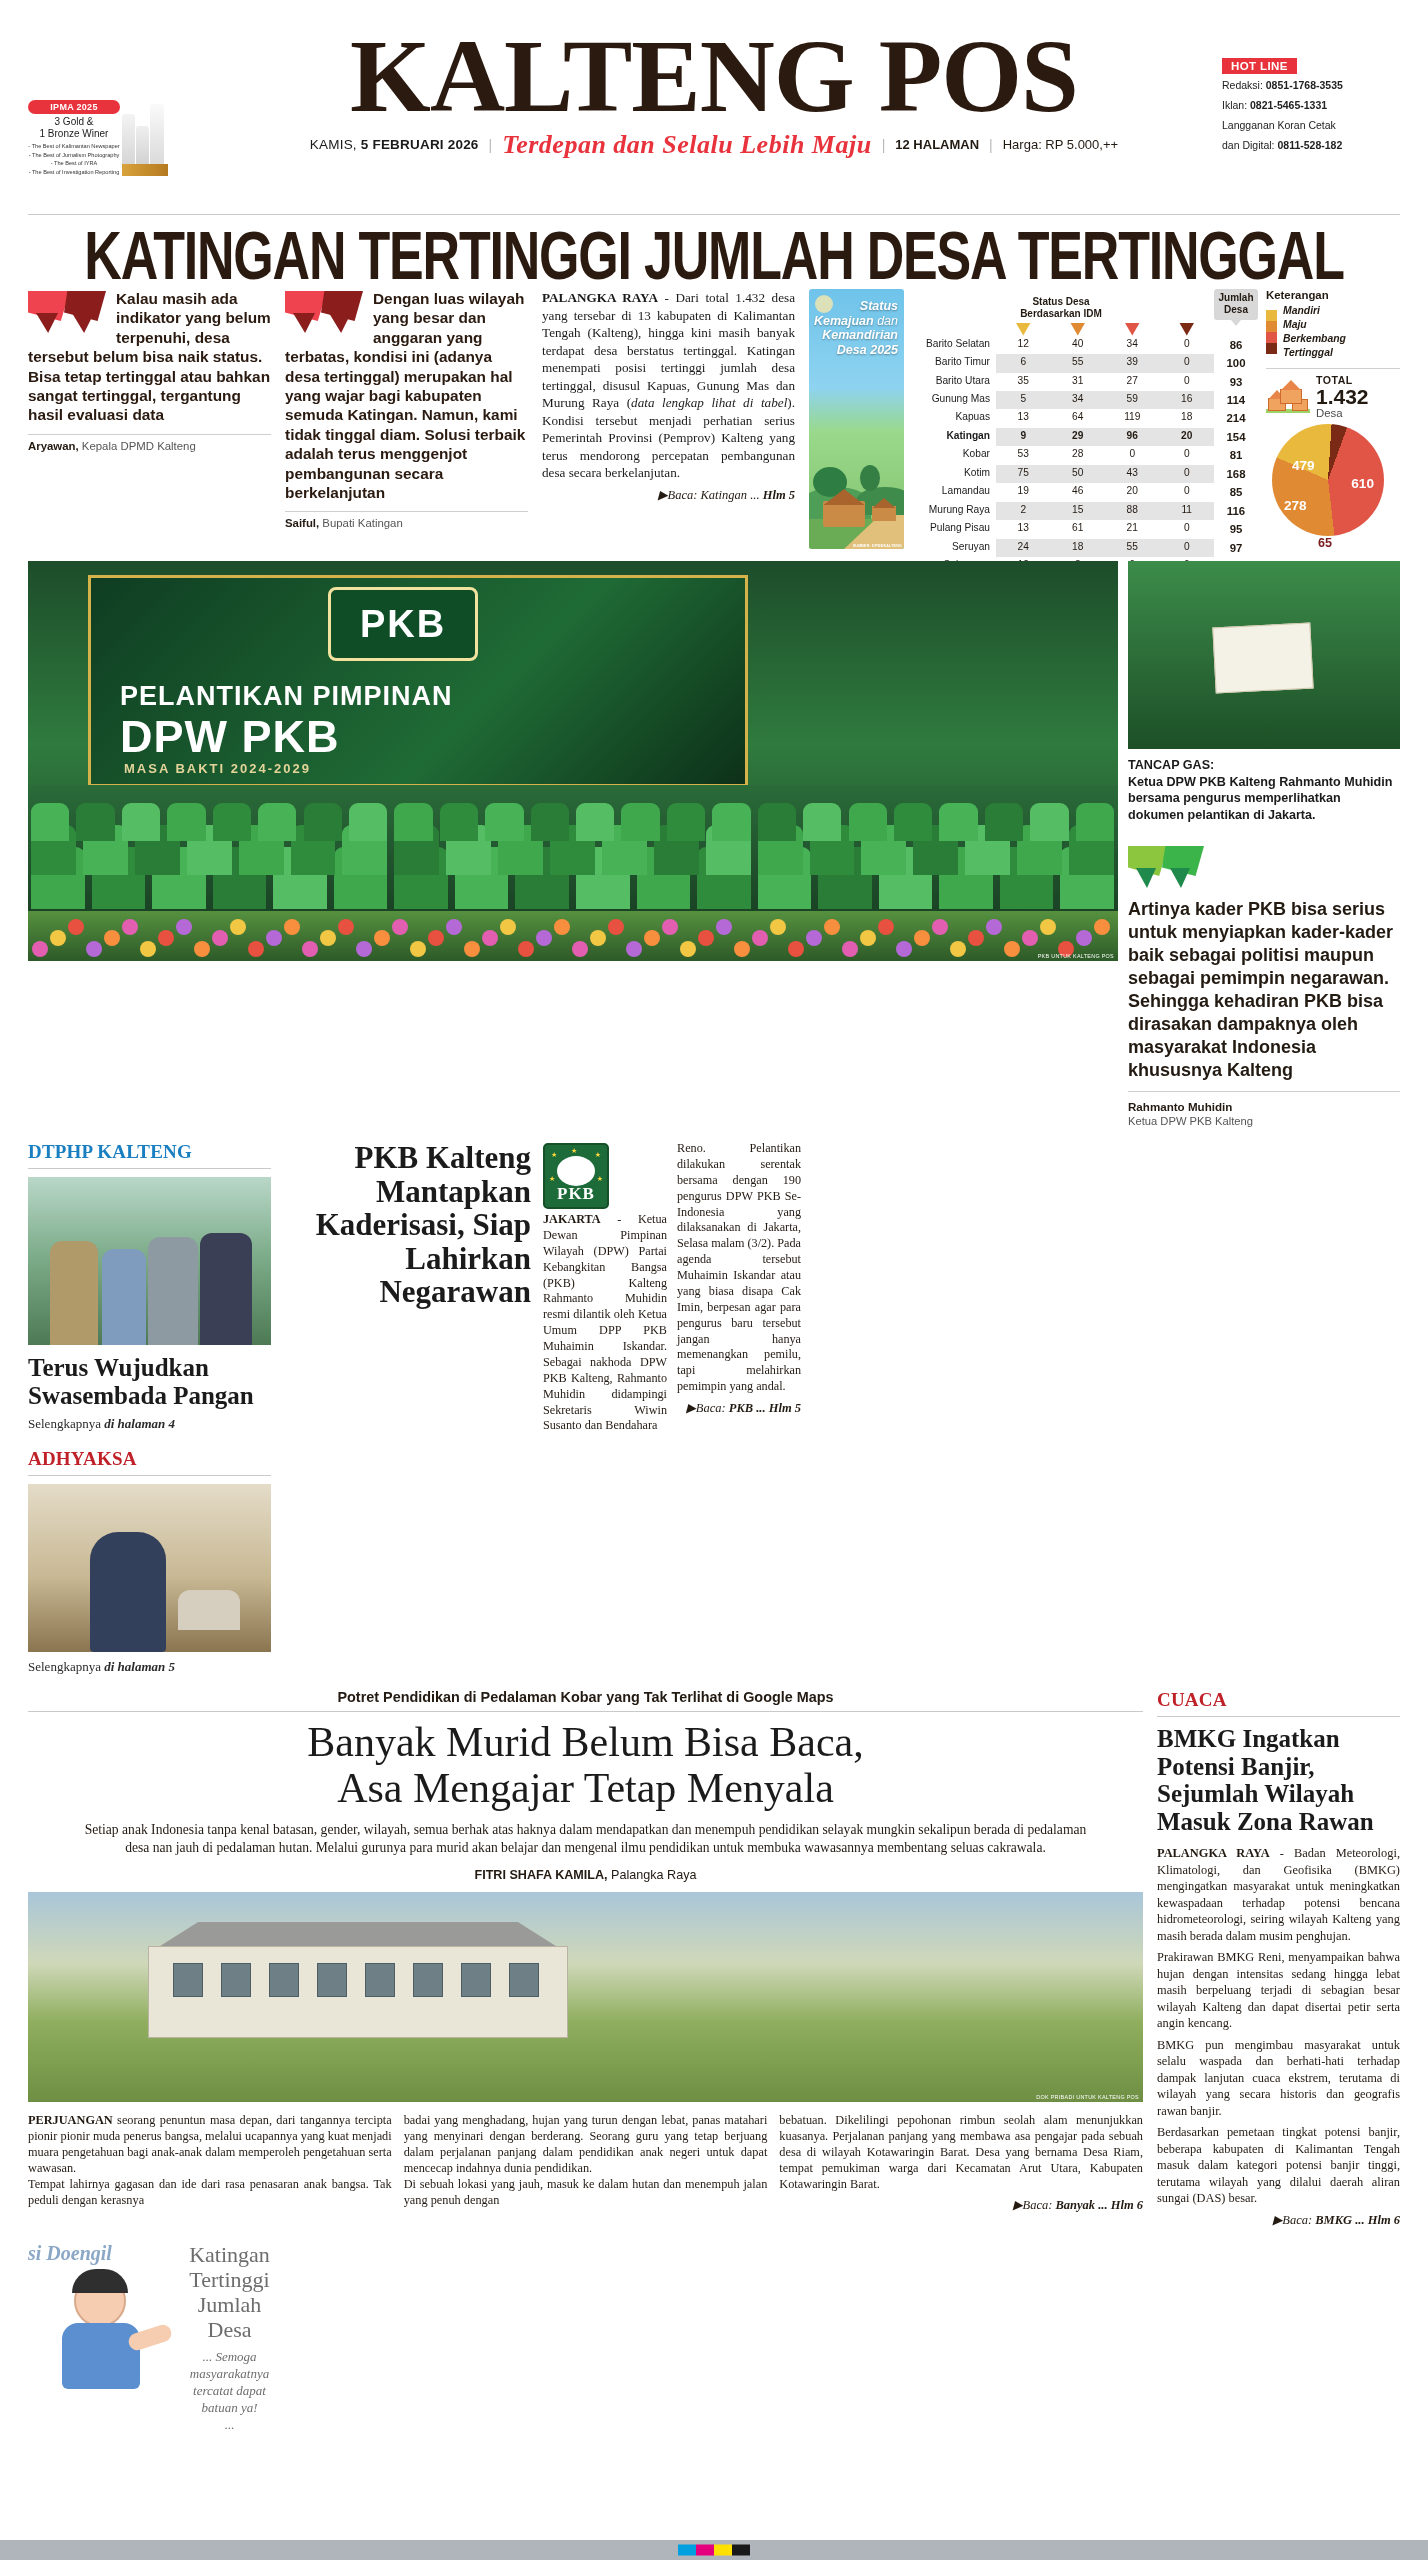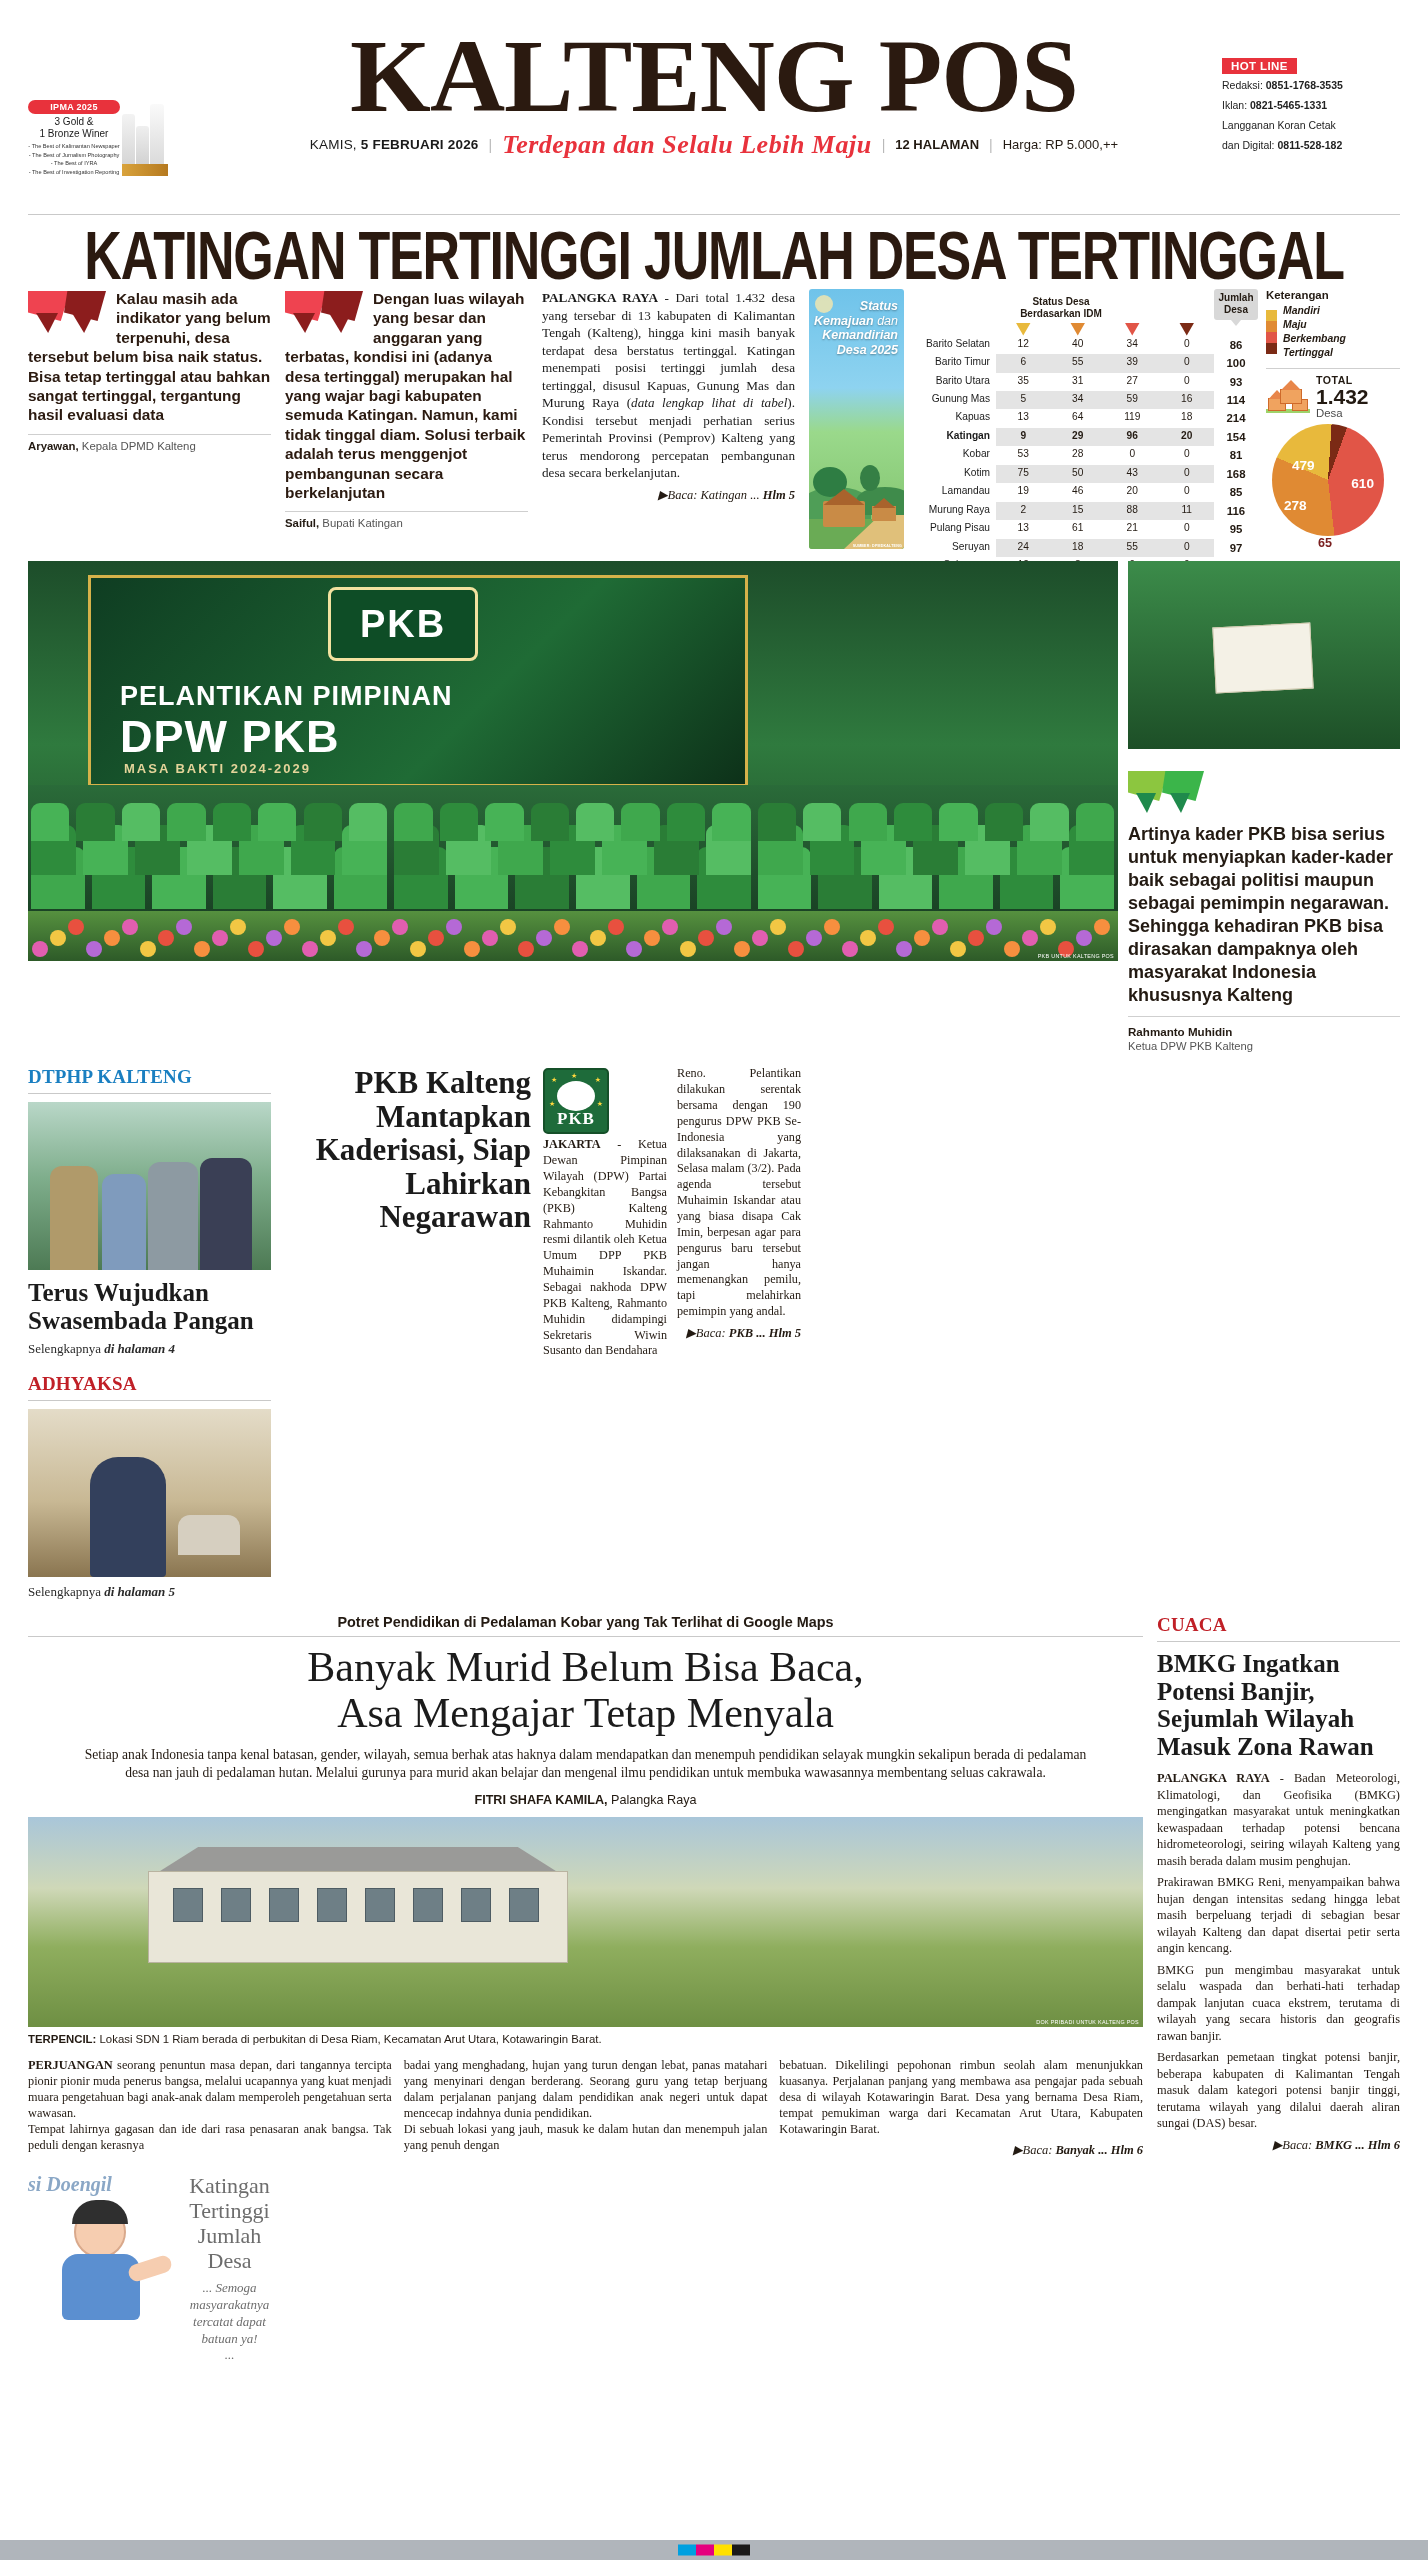--- a/index.html
+++ b/index.html
@@ -778,20 +778,24 @@
           <div class="fl" style="left: 1048px; bottom: 15px; background: rgb(181, 105, 214);"></div>
           <div class="fl" style="left: 1066px; bottom: 26px; background: rgb(247, 143, 63);"></div>
         </div>
       <div class="ph-credit">PKB UNTUK KALTENG POS</div>
     </div>
 
     <div class="ph-side">
       <div class="ph-s1">
         <div class="doc"></div>
       </div>
+      <div class="cap-block">
+        <span class="cap-key">TANCAP GAS:</span><br>
+        <span>Ketua DPW PKB Kalteng Rahmanto Muhidin bersama pengurus memperlihatkan dokumen pelantikan di Jakarta.</span>
+      </div>
       <div class="green-quote">
         <div class="gq-mark">
           <div class="gq-a"></div>
             <div class="gq-a2"></div>
             <div class="gq-b"></div>
             <div class="gq-b2"></div>
         </div>
         <div class="gq-text">Artinya kader PKB bisa serius untuk menyiapkan kader-kader baik sebagai politisi maupun sebagai pemimpin negarawan. Sehingga kehadiran PKB bisa dirasakan dampaknya oleh masyarakat Indonesia khususnya Kalteng</div>
         <div class="gq-rule"></div>
         <div class="gq-by">
@@ -879,23 +883,20 @@
             <div class="win" style="left:72px"></div>
           <div class="win" style="left:120px"></div>
             <div class="win" style="left:168px"></div>
           <div class="win" style="left:216px"></div>
             <div class="win" style="left:264px"></div>
           <div class="win" style="left:312px"></div>
             <div class="win" style="left:360px"></div>
         </div>
         <div class="ph-credit" style="color:#fff">DOK PRIBADI UNTUK KALTENG POS</div>
       </div>
-      <div class="feat-cap">
-        <b>TERPENCIL:</b><span> Lokasi SDN 1 Riam berada di perbukitan di Desa Riam, Kecamatan Arut Utara, Kotawaringin Barat.</span>
-      </div>
       <div class="feat-cols">
         <div class="feat-col">
           <b>PERJUANGAN</b><span style="white-space:pre-line"> seorang penuntun masa depan, dari tangannya tercipta pionir pionir muda penerus bangsa, melalui ucapannya yang kuat menjadi muara pengetahuan bagi anak-anak dalam memperoleh pengetahuan serta wawasan.
 Tempat lahirnya gagasan dan ide dari rasa penasaran anak bangsa. Tak peduli dengan kerasnya</span>
         </div>
         <div class="feat-col">
           <span style="white-space:pre-line">badai yang menghadang, hujan yang turun dengan lebat, panas matahari yang menyinari dengan berderang. Seorang guru yang tetap berjuang dalam perjalanan panjang dalam pendidikan anak negeri untuk dapat mencecap indahnya dunia pendidikan.
 Di sebuah lokasi yang jauh, masuk ke dalam hutan dan menempuh jalan yang penuh dengan</span>
         </div>
         <div class="feat-col">

